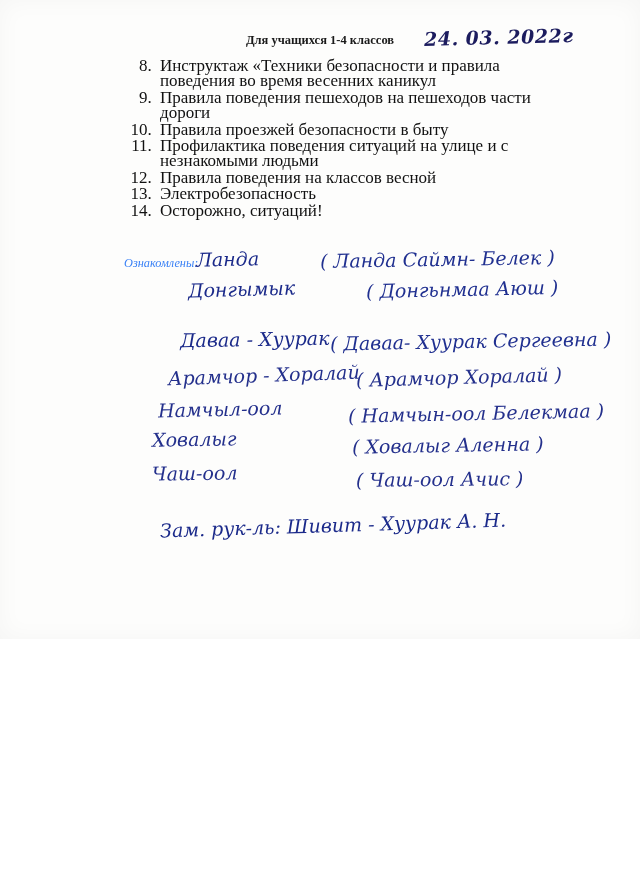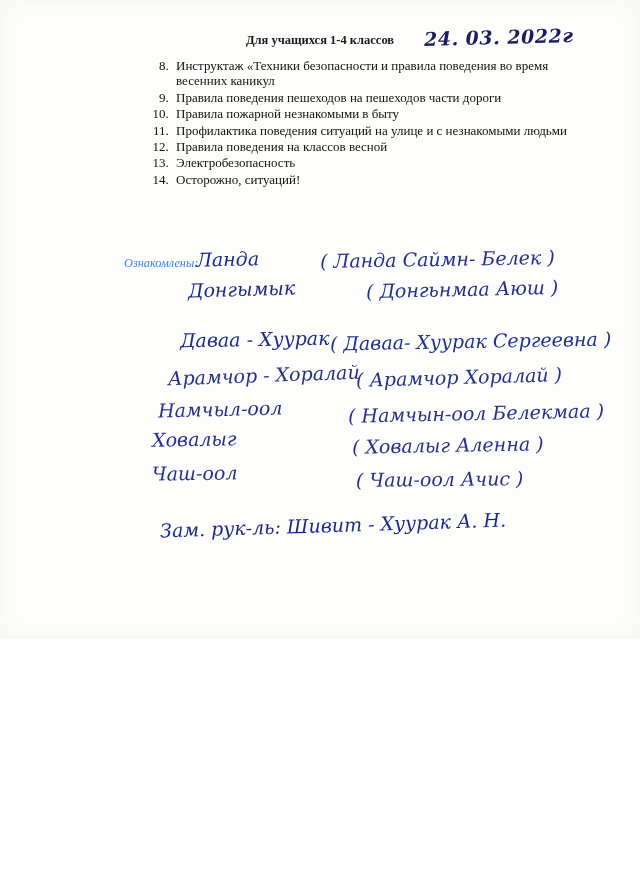--- a/index.html
+++ b/index.html
@@ -53,26 +53,26 @@
     font-size: 19px;
     font-style: italic;
     font-weight: bold;
     color: #1c1c5e;
     transform: rotate(-1.5deg);
     letter-spacing: 0.5px;
   }
 
   ol.items {
     position: absolute;
-    left: 144px;
+    left: 128px;
     top: 58px;
     width: 420px;
     margin: 0;
     padding: 0 0 0 28px;
-    font-size: 13px;
+    font-size: 17px;
     line-height: 15.4px;
     color: #111;
   }
   ol.items li {
     margin: 0 0 1px 0;
     padding-left: 4px;
   }
 
   .ack-label {
     position: absolute;
@@ -117,21 +117,21 @@
 
   <div class="header-line">
     <span class="title-text">Для учащихся 1-4 классов</span>
   </div>
 
   <div class="date-hand">24. 03. 2022г</div>
 
   <ol class="items" start="8">
     <li>Инструктаж «Техники безопасности и правила поведения во время весенних каникул</li>
     <li>Правила поведения пешеходов на пешеходов части дороги</li>
-    <li>Правила пожарной незнакомыми в быту</li>
+    <li>Правила проезжей безопасности в быту</li>
     <li>Профилактика поведения ситуаций на улице и с незнакомыми людьми</li>
     <li>Правила поведения на классов весной</li>
     <li>Электробезопасность</li>
     <li>Осторожно, ситуаций!</li>
   </ol>
 
   <div class="ack-label">Ознакомлены:</div>
 
   <div class="sign s1">Ланда</div>
   <div class="sign s1p ink2">( Ланда Саймн- Белек )</div>

